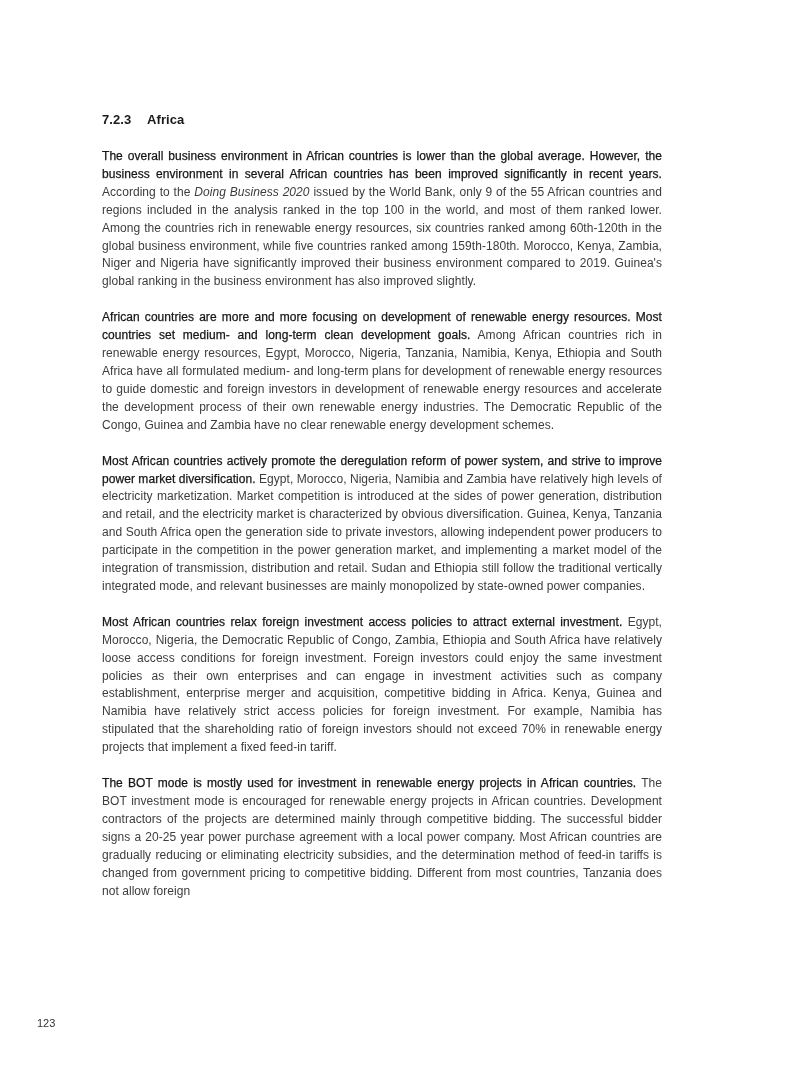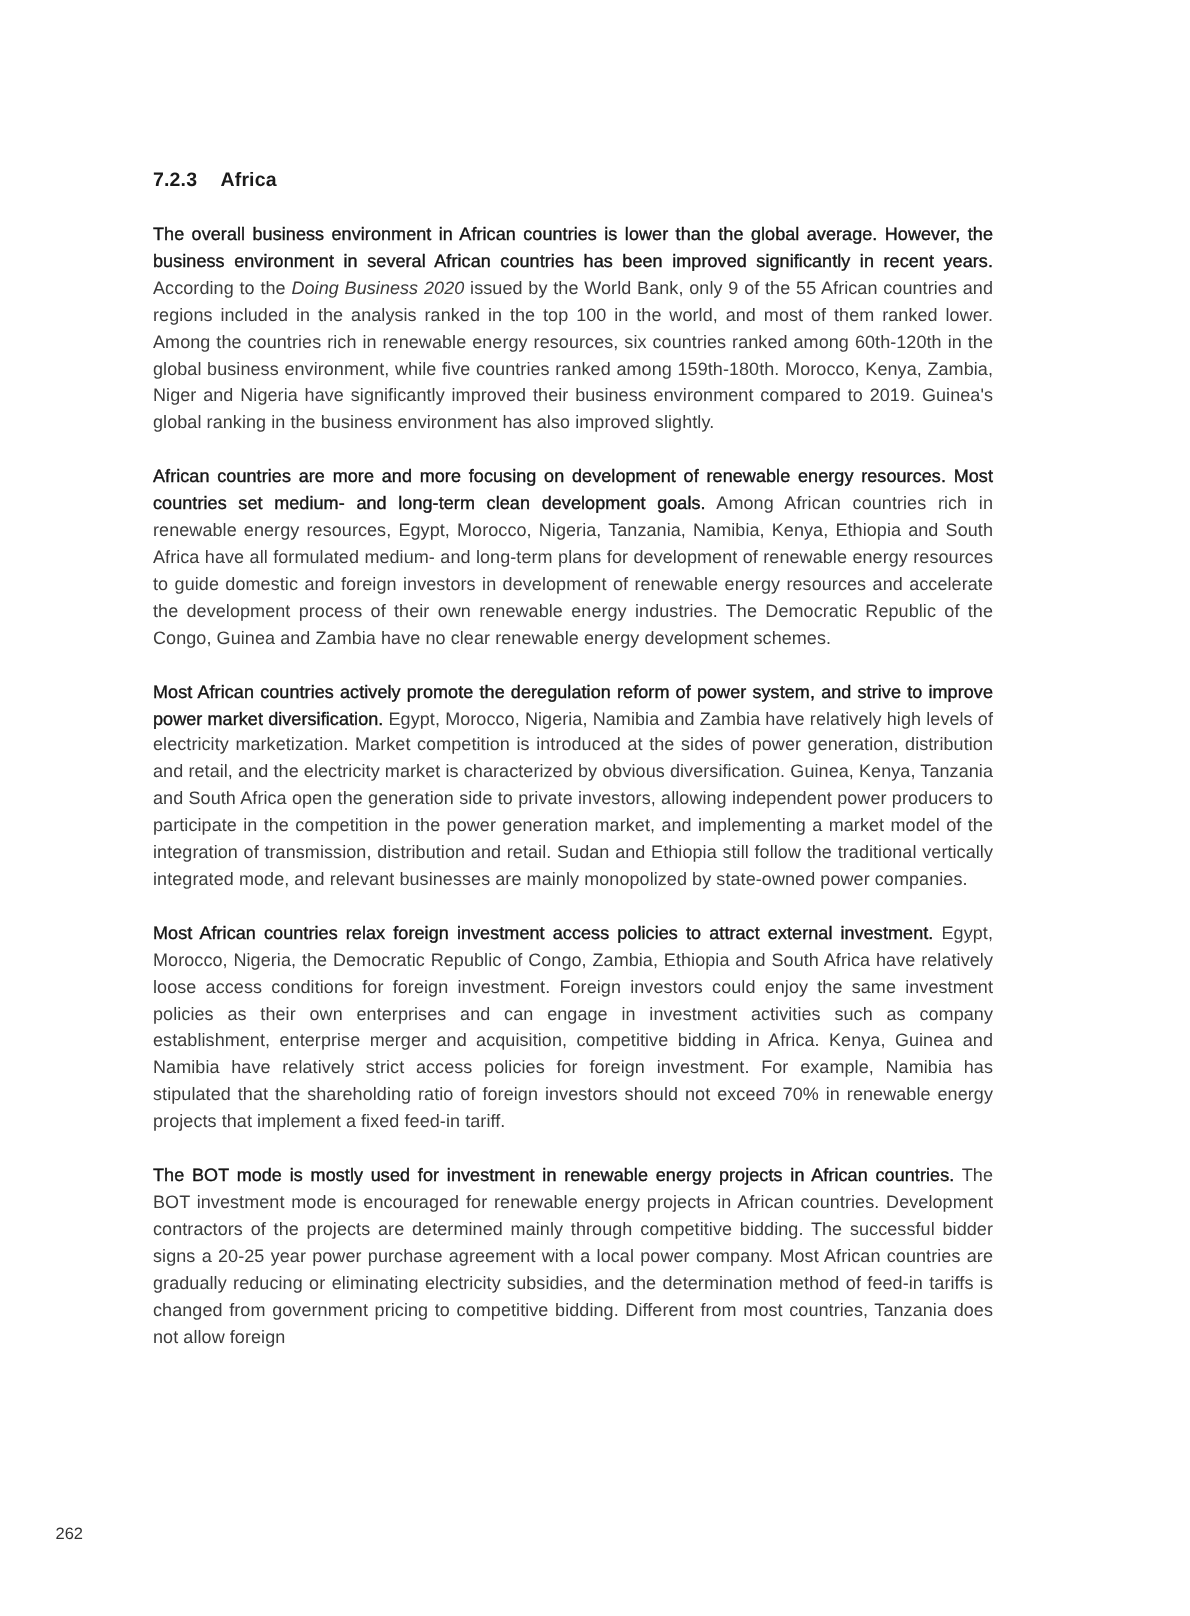--- a/index.html
+++ b/index.html
@@ -79,14 +79,14 @@
     <p class="para"><span class="lead">African countries are more and more focusing on development of renewable energy resources. Most countries set medium- and long-term clean development goals.</span><span> Among African countries rich in renewable energy resources, Egypt, Morocco, Nigeria, Tanzania, Namibia, Kenya, Ethiopia and South Africa have all formulated medium- and long-term plans for development of renewable energy resources to guide domestic and foreign investors in development of renewable energy resources and accelerate the development process of their own renewable energy industries. The Democratic Republic of the Congo, Guinea and Zambia have no clear renewable energy development schemes.</span></p>
 
     <p class="para"><span class="lead">Most African countries actively promote the deregulation reform of power system, and strive to improve power market diversification.</span><span> Egypt, Morocco, Nigeria, Namibia and Zambia have relatively high levels of electricity marketization. Market competition is introduced at the sides of power generation, distribution and retail, and the electricity market is characterized by obvious diversification. Guinea, Kenya, Tanzania and South Africa open the generation side to private investors, allowing independent power producers to participate in the competition in the power generation market, and implementing a market model of the integration of transmission, distribution and retail. Sudan and Ethiopia still follow the traditional vertically integrated mode, and relevant businesses are mainly monopolized by state-owned power companies.</span></p>
 
     <p class="para"><span class="lead">Most African countries relax foreign investment access policies to attract external investment.</span><span> Egypt, Morocco, Nigeria, the Democratic Republic of Congo, Zambia, Ethiopia and South Africa have relatively loose access conditions for foreign investment. Foreign investors could enjoy the same investment policies as their own enterprises and can engage in investment activities such as company establishment, enterprise merger and acquisition, competitive bidding in Africa. Kenya, Guinea and Namibia have relatively strict access policies for foreign investment. For example, Namibia has stipulated that the shareholding ratio of foreign investors should not exceed 70% in renewable energy projects that implement a fixed feed-in tariff.</span></p>
 
     <p class="para"><span class="lead">The BOT mode is mostly used for investment in renewable energy projects in African countries.</span><span> The BOT investment mode is encouraged for renewable energy projects in African countries. Development contractors of the projects are determined mainly through competitive bidding. The successful bidder signs a 20-25 year power purchase agreement with a local power company. Most African countries are gradually reducing or eliminating electricity subsidies, and the determination method of feed-in tariffs is changed from government pricing to competitive bidding. Different from most countries, Tanzania does not allow foreign</span></p>
 
   </div>
 
-  <div class="page-number">262</div>
+  <div class="page-number">123</div>
 </div>
 
 </body></html>

